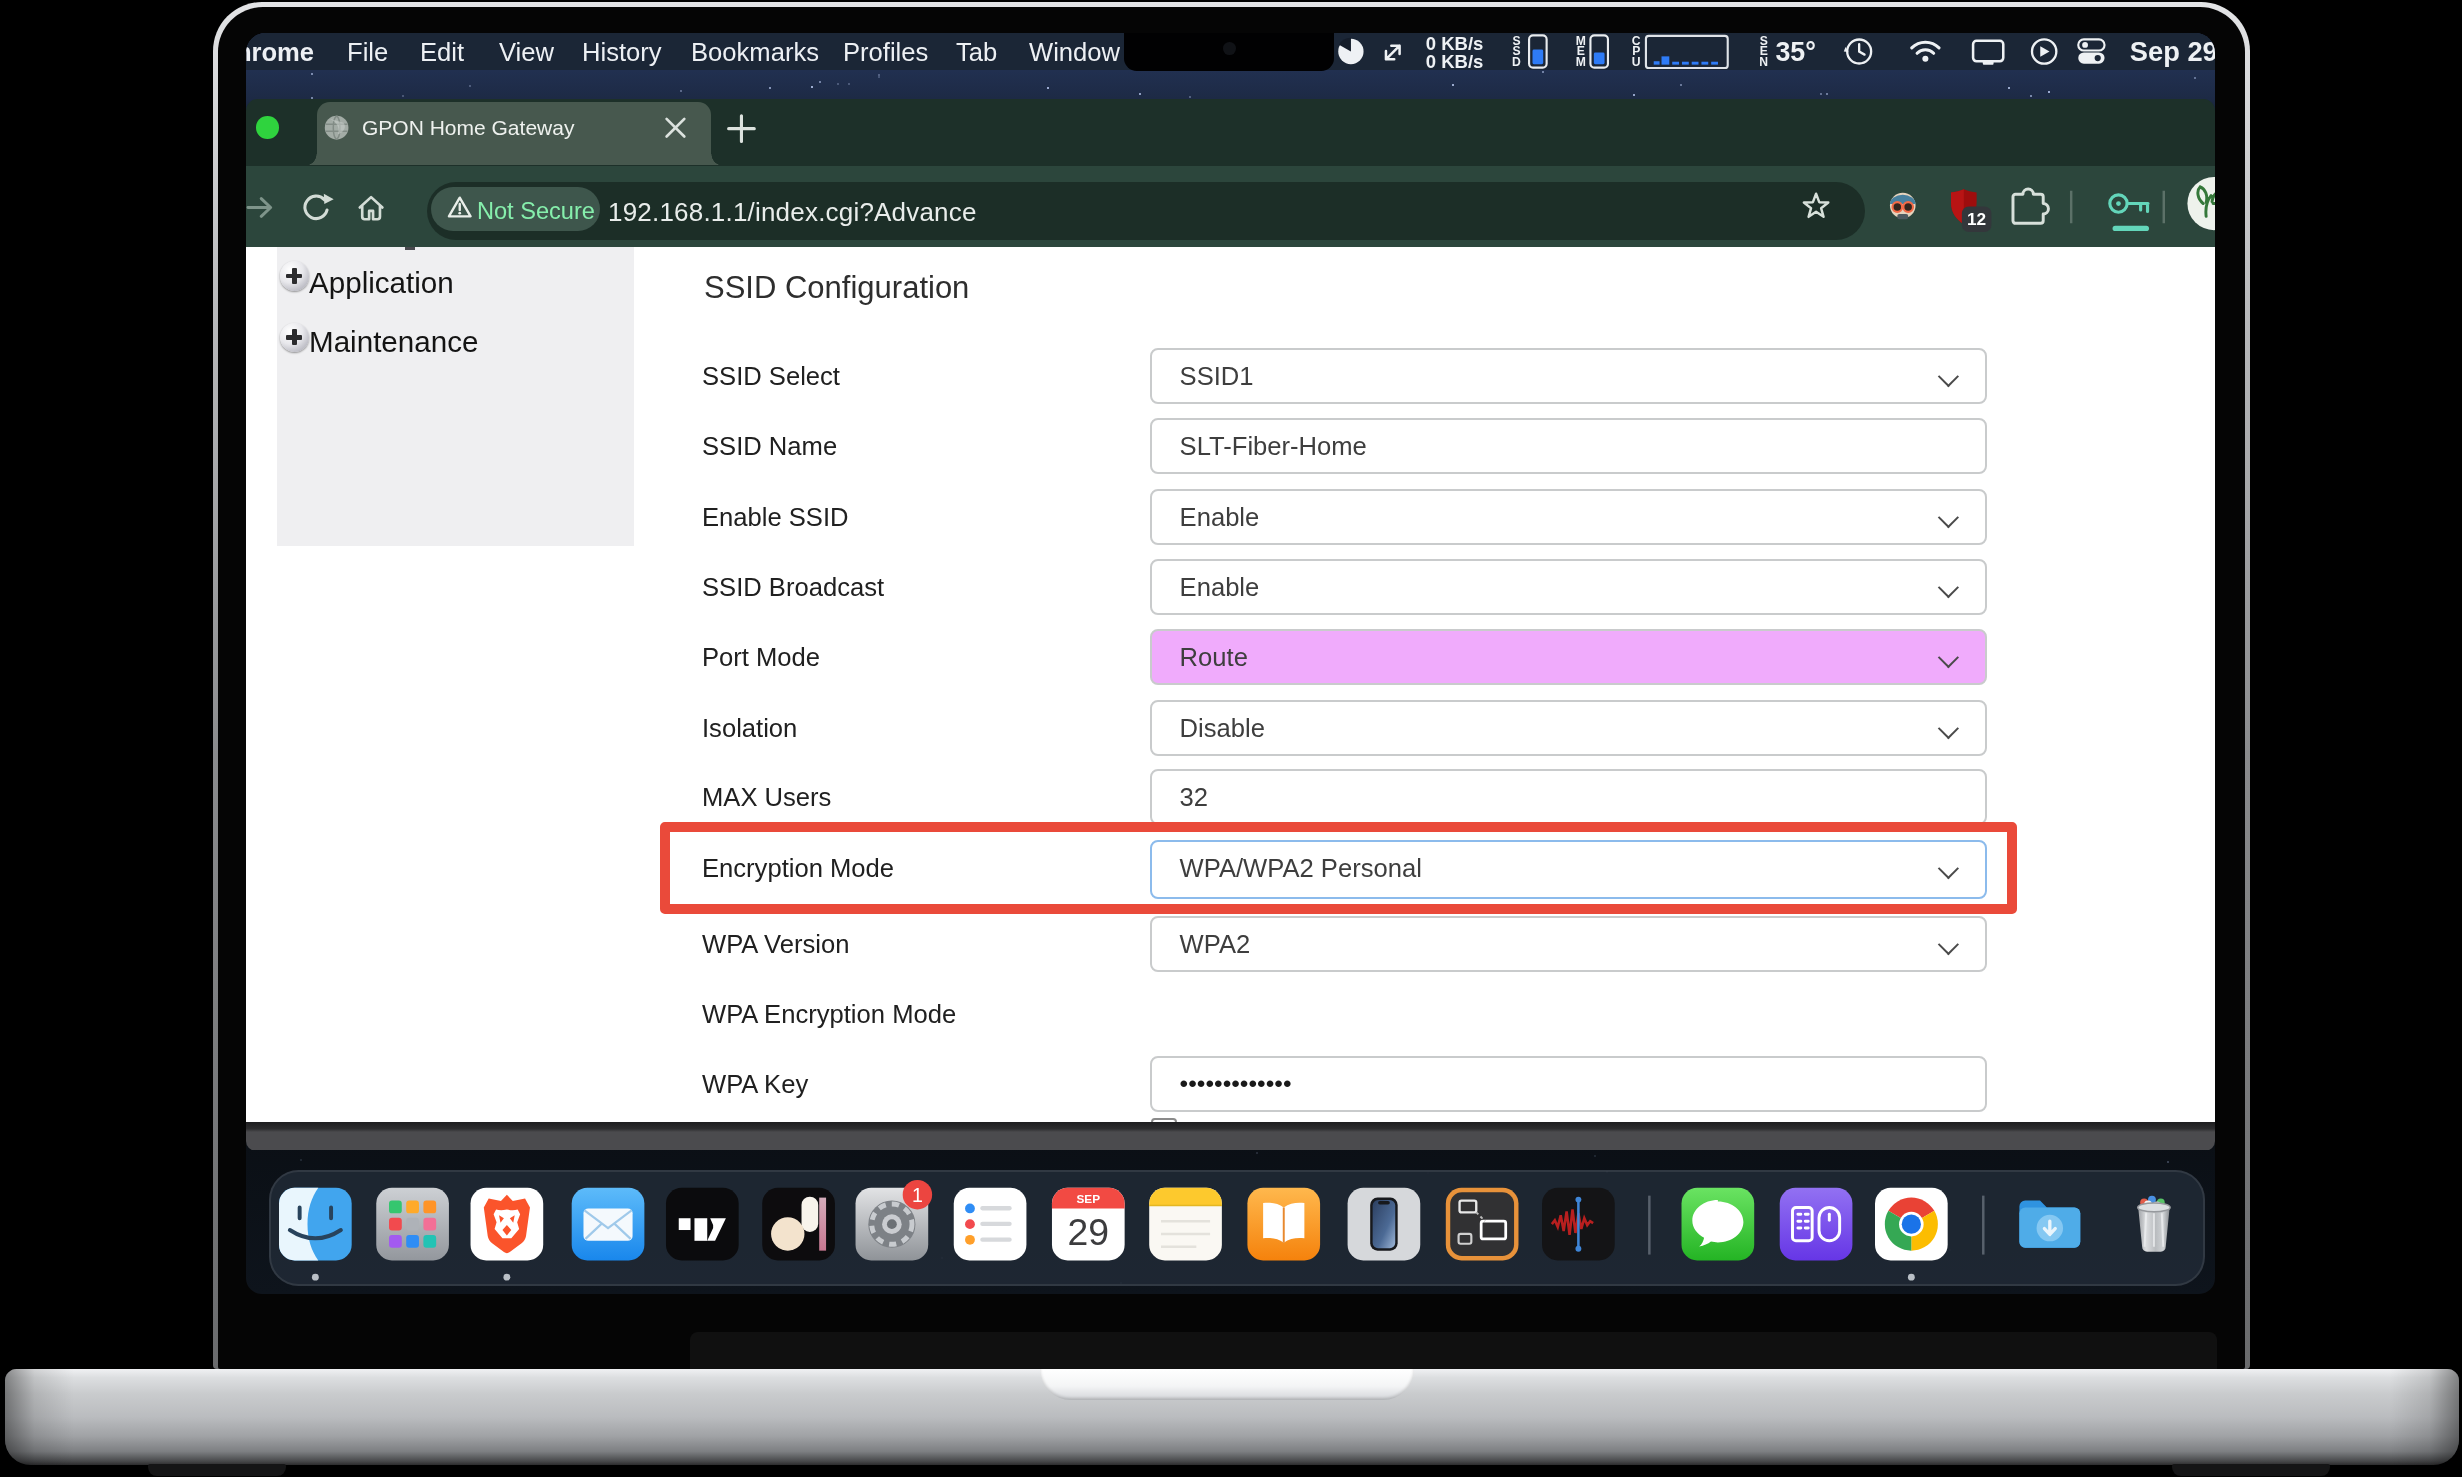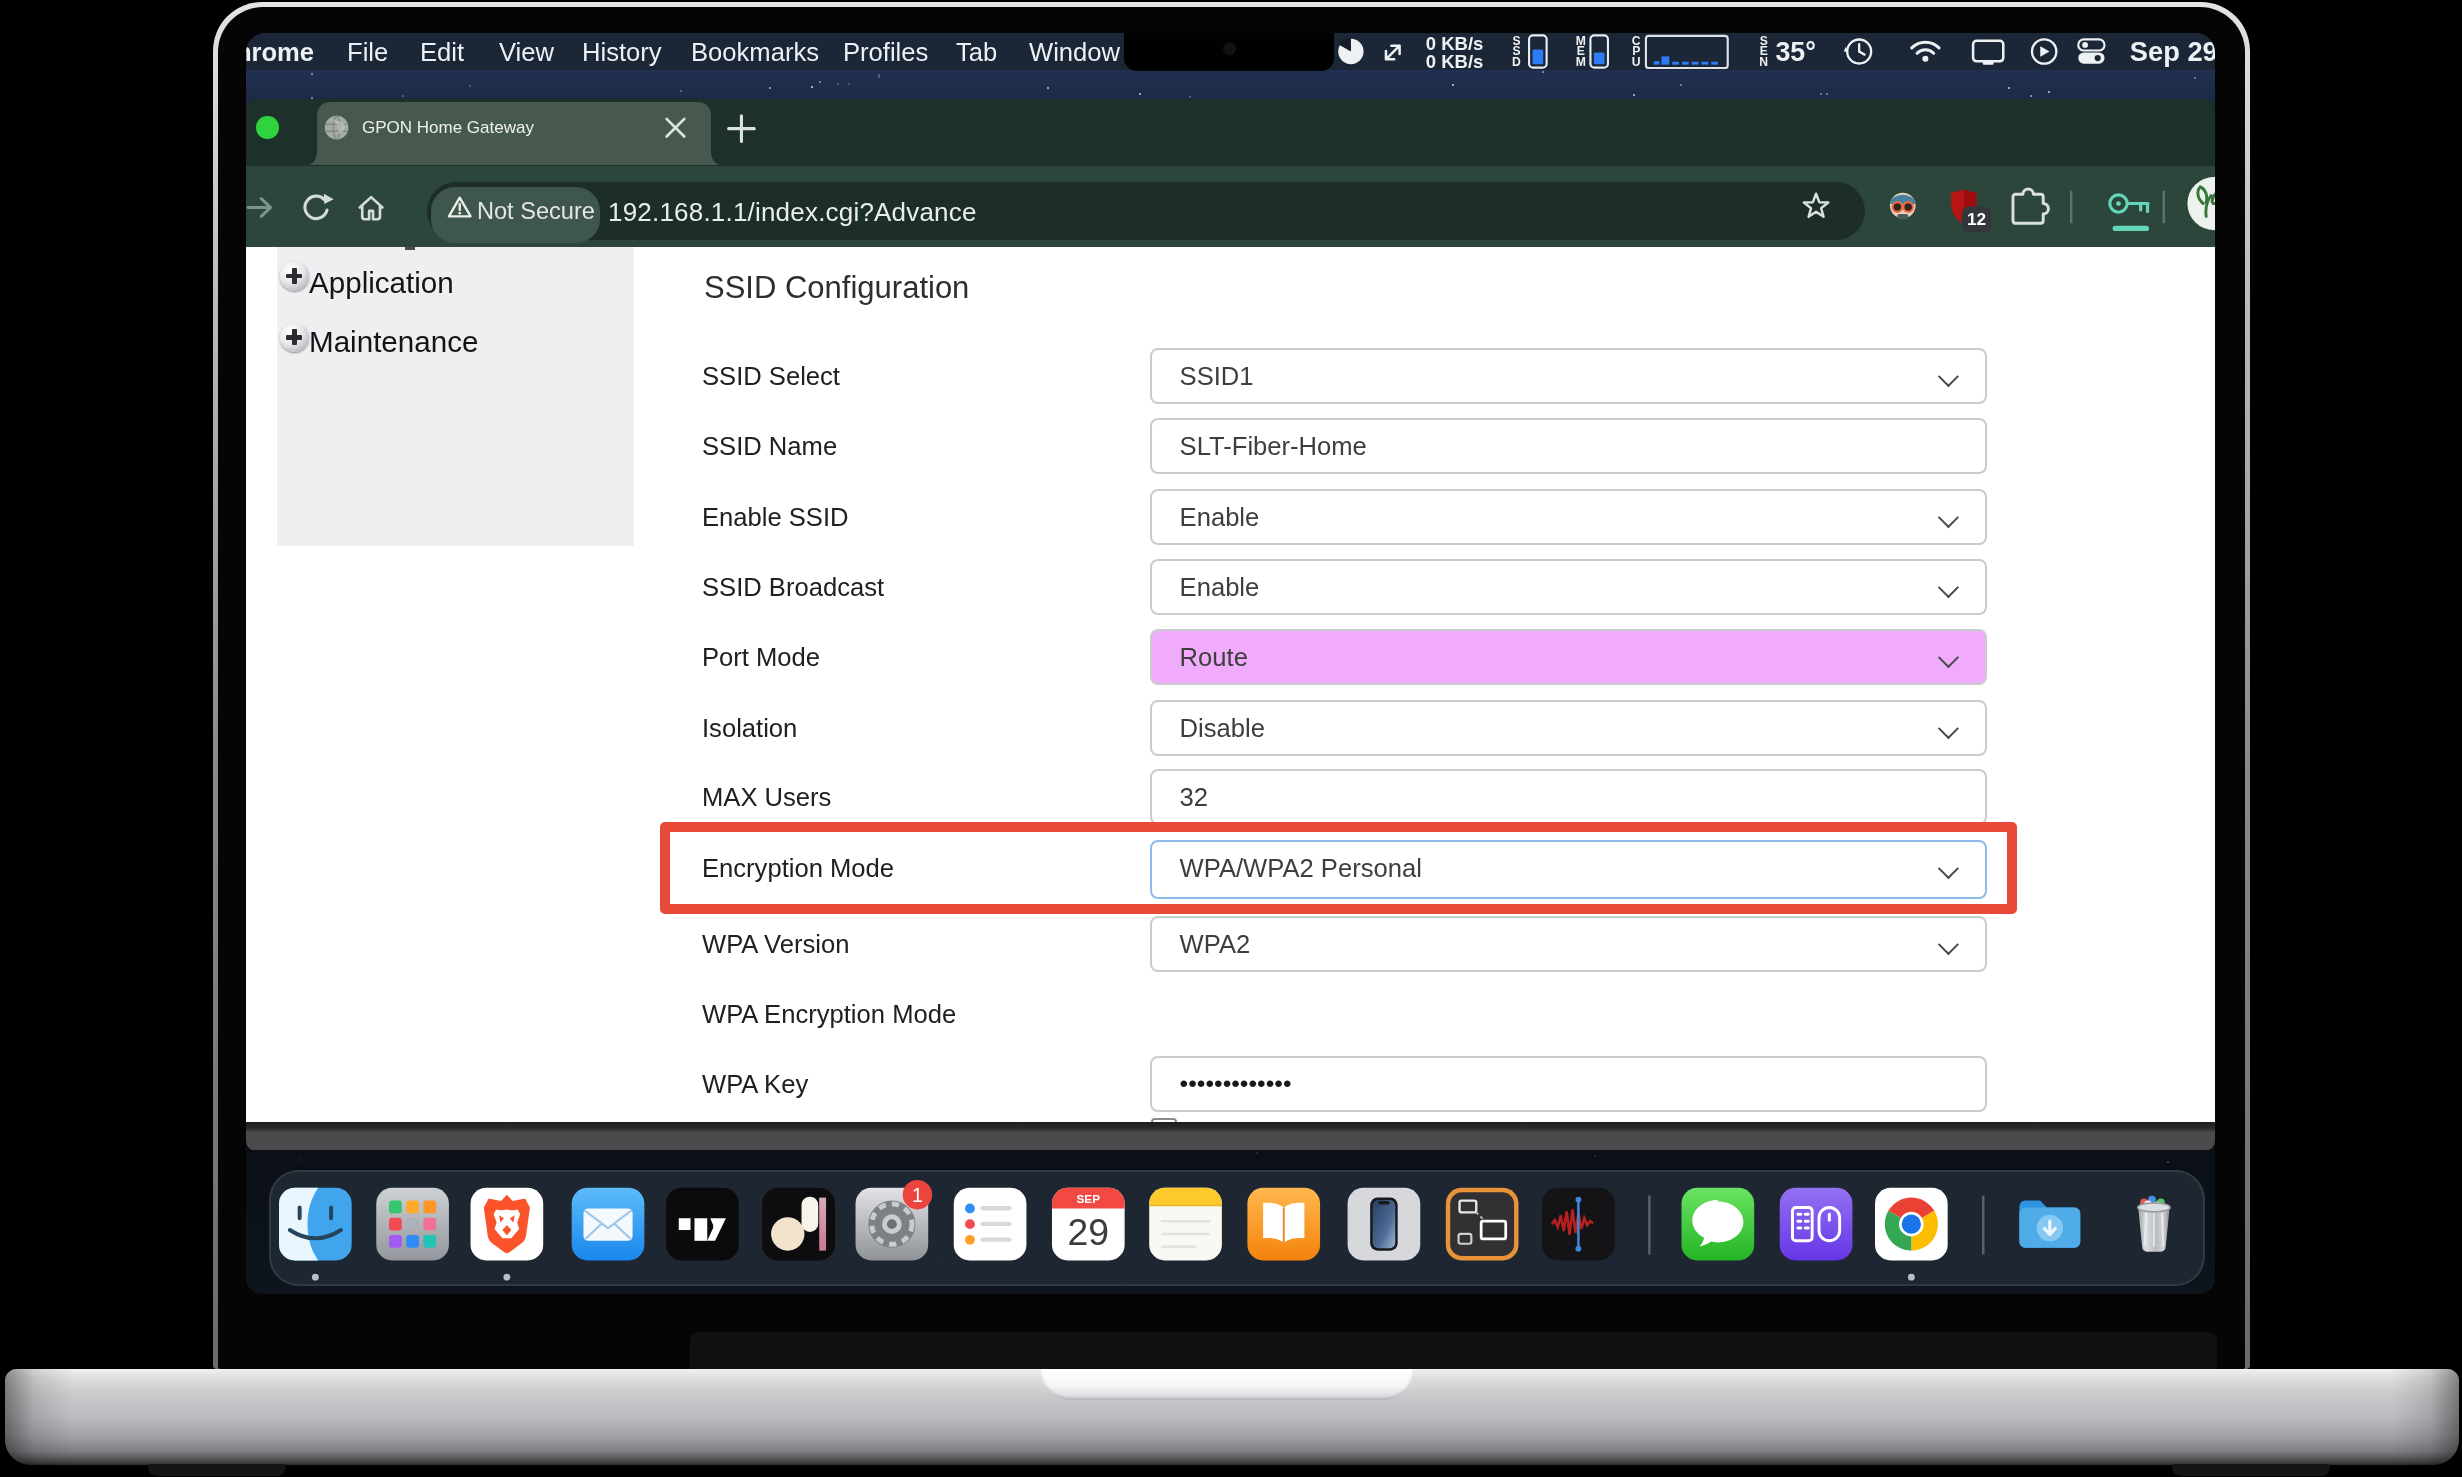--- a/index.html
+++ b/index.html
@@ -24,24 +24,24 @@
 #notch{position:absolute;left:878px;top:0;width:210px;height:38px;background:#010102;border-radius:0 0 12.8px 12.8px}
 #mbicons{position:absolute;left:1084px;top:0;width:886px;height:37px}
 
 
 #window{position:absolute;left:0;top:66px;width:1969px;height:1052px;border-radius:11.8px 11.8px 9.9px 9.9px;overflow:hidden}
 #tabstrip{position:absolute;left:0;top:0;width:1969px;height:67px;background:#1d3029}
 #greendot{position:absolute;left:9.9px;top:17.7px;width:22.7px;height:22.7px;border-radius:50%;background:#2fd33e}
 #tab{position:absolute;left:71px;top:3.9px;width:394px;height:63px;background:#47584e;border-radius:12.8px 12.8px 0 0}
 #tab::before{content:"";position:absolute;left:-11.8px;bottom:0;width:11.8px;height:11.8px;background:radial-gradient(circle at 0 0,rgba(0,0,0,0) 11.3px,#47584e 11.8px)}
 #tab::after{content:"";position:absolute;right:-11.8px;bottom:0;width:11.8px;height:11.8px;background:radial-gradient(circle at 100% 0,rgba(0,0,0,0) 11.3px,#47584e 11.8px)}
-#tabtitle{position:absolute;left:45px;top:0;line-height:51px;font-size:17px;color:#eef1ee}
+#tabtitle{position:absolute;left:45px;top:0;line-height:51px;font-size:21px;color:#eef1ee}
 #toolbar{position:absolute;left:0;top:67px;width:1969px;height:81px;background:#2c463c}
 #omnibox{position:absolute;left:181px;top:16.7px;width:1438px;height:58px;border-radius:29px;background:#1c2e27}
-#chip{position:absolute;left:3.9px;top:4.9px;width:169px;height:56px;white-space:nowrap;border-radius:24px;background:#3e564c;color:#e5e5e5;font-size:23.6px;line-height:48px;padding-left:46px}
+#chip{position:absolute;left:3.9px;top:4.9px;width:169px;height:44px;white-space:nowrap;border-radius:24px;background:#3e564c;color:#86efac;font-size:23.6px;line-height:48px;padding-left:46px}
 #url{position:absolute;left:181px;top:0;line-height:61px;font-size:26px;color:#e9edeb;letter-spacing:0.2px}
 #tbicons{position:absolute;left:0;top:0;width:1969px;height:148px;pointer-events:none}
 
 
 #content{position:absolute;left:0;top:148px;width:1969px;height:876px;background:#fff;overflow:hidden}
 #sidebar{position:absolute;left:30.5px;top:0;width:357px;height:299px;background:#efeff1}
 .plusbtn{position:absolute;width:29.6px;height:29.6px;border-radius:50%;background:radial-gradient(circle at 35% 30%,#ffffff 0%,#e8e8ec 45%,#9d9da8 100%);box-shadow:0 1px 2px rgba(0,0,0,.4)}
 .plusbtn::before{content:"";position:absolute;left:6.9px;top:12.3px;width:15.8px;height:4.9px;background:#2c2c2e;border-radius:1px}
 .plusbtn::after{content:"";position:absolute;left:12.3px;top:6.9px;width:4.9px;height:15.8px;background:#2c2c2e;border-radius:1px}
 .navitem{position:absolute;left:32.5px;font-size:29.6px;line-height:33px;color:#141414}

